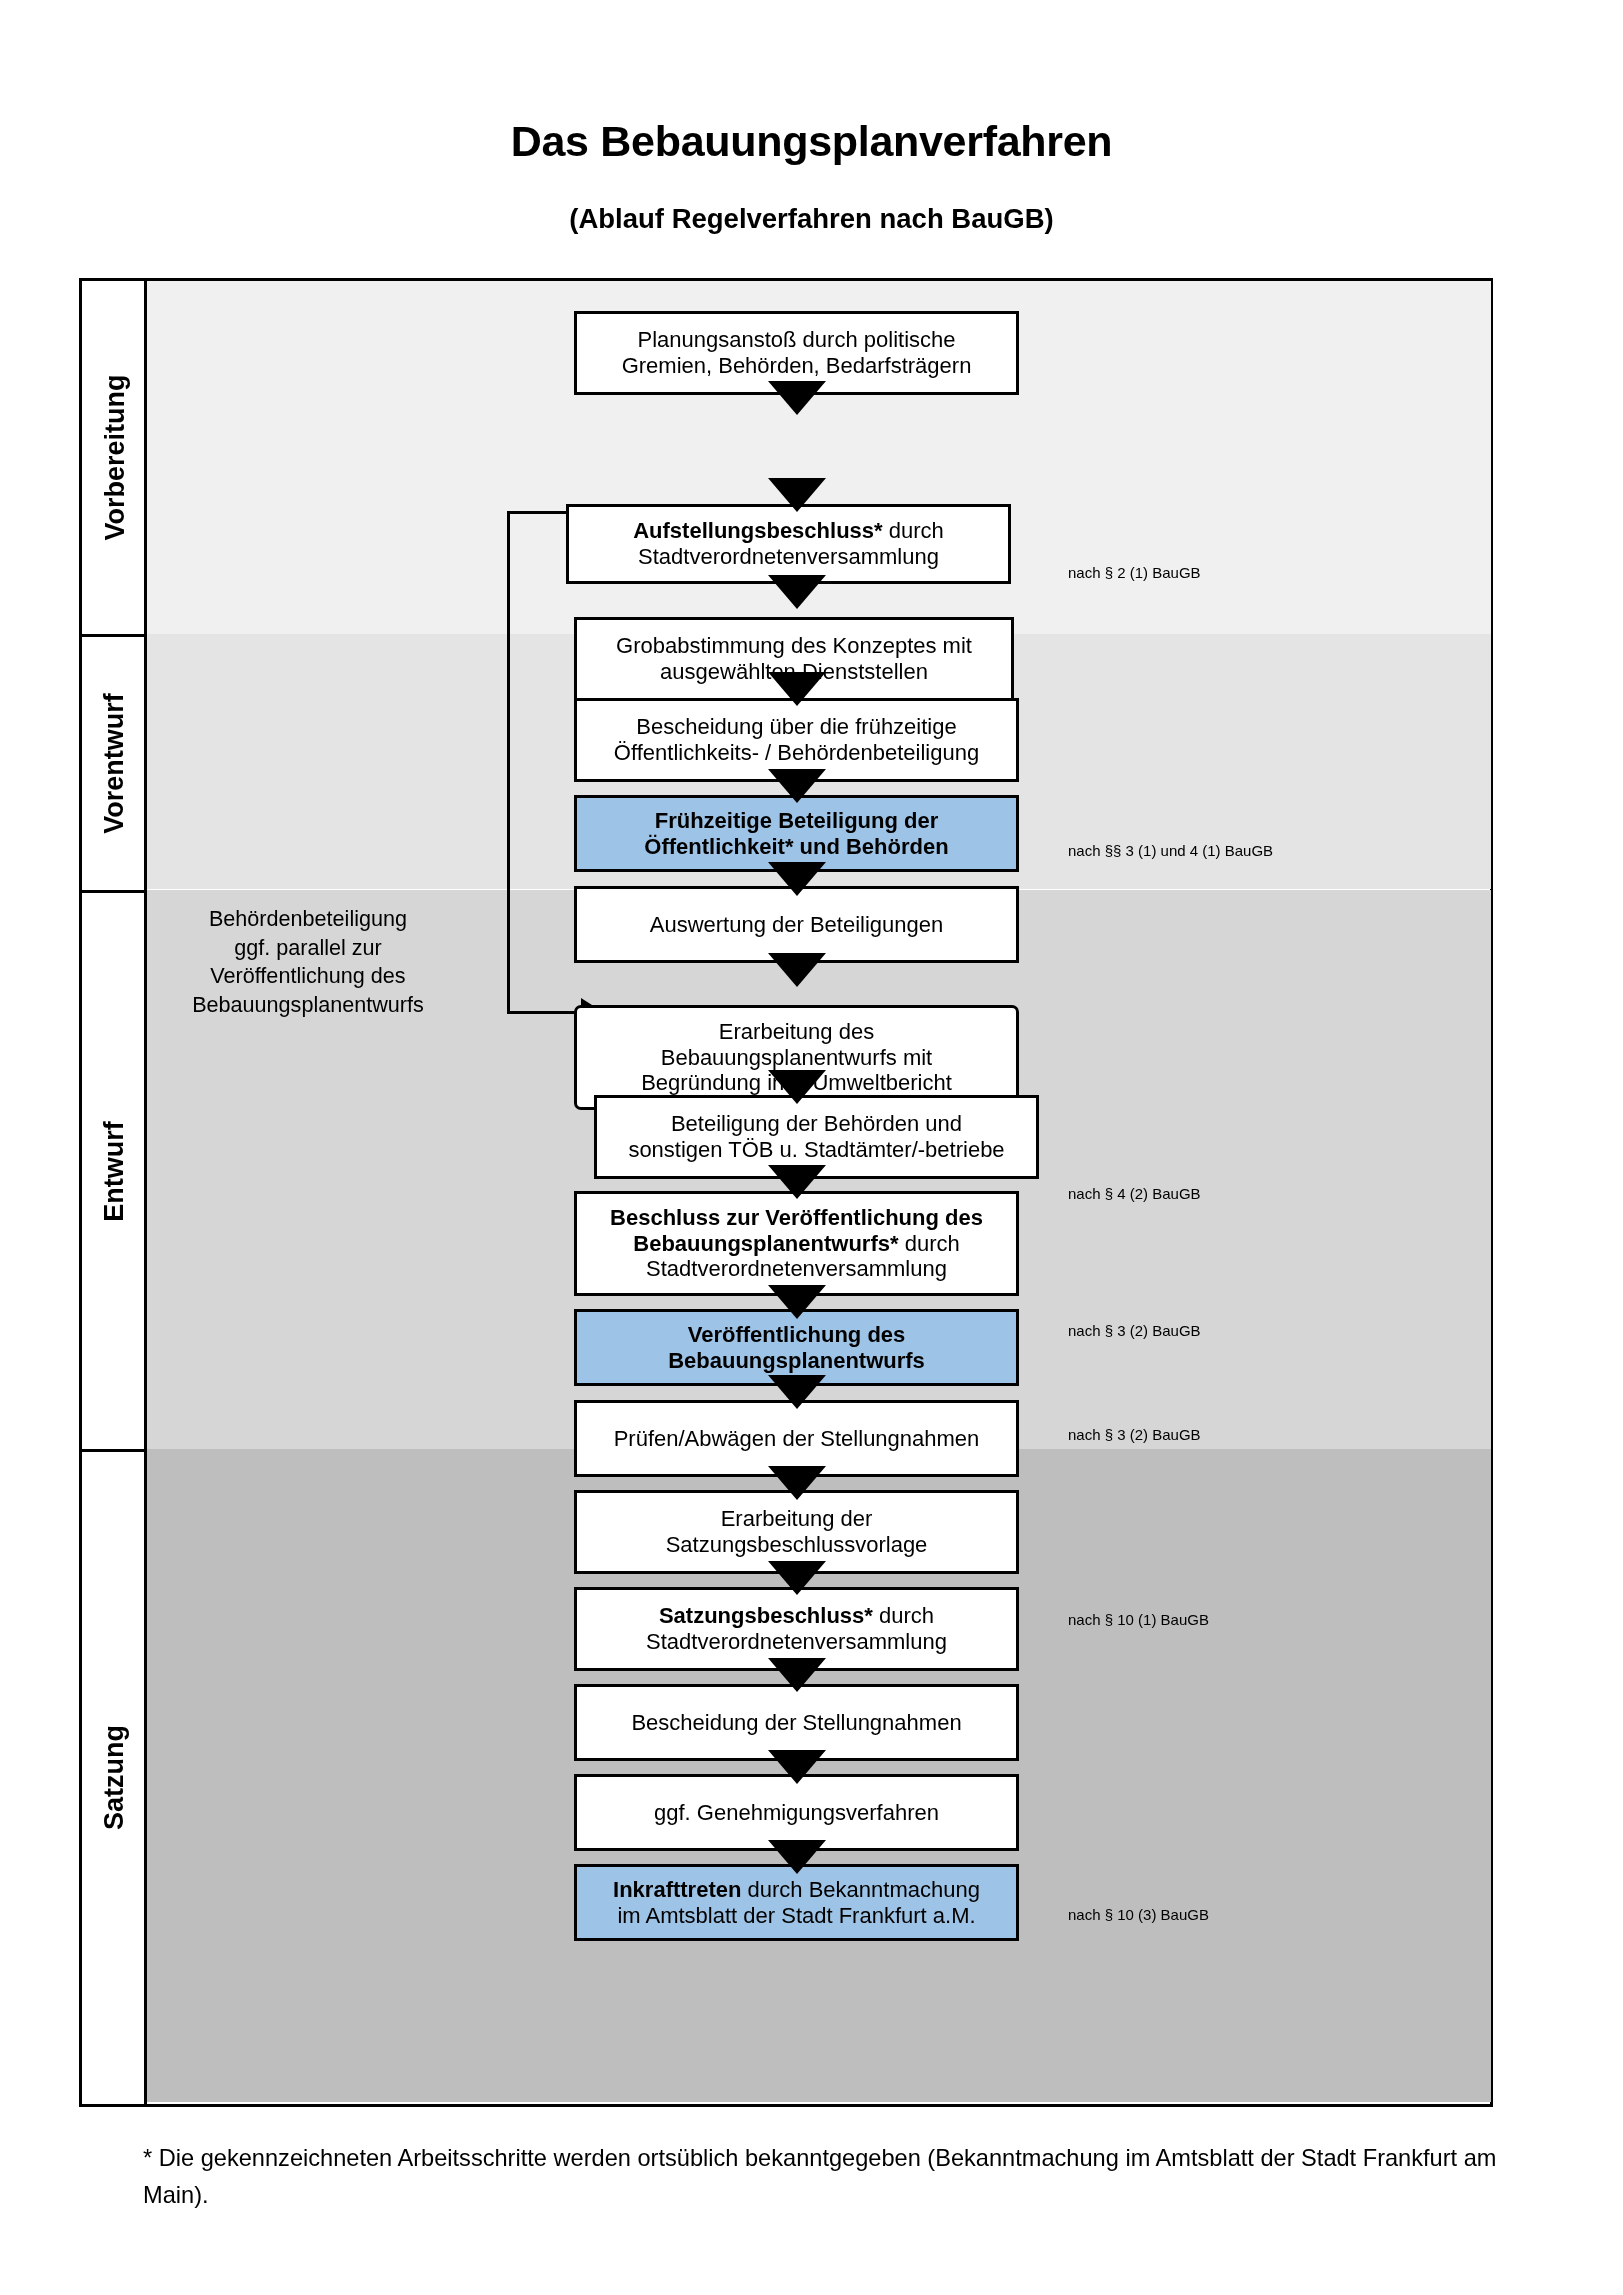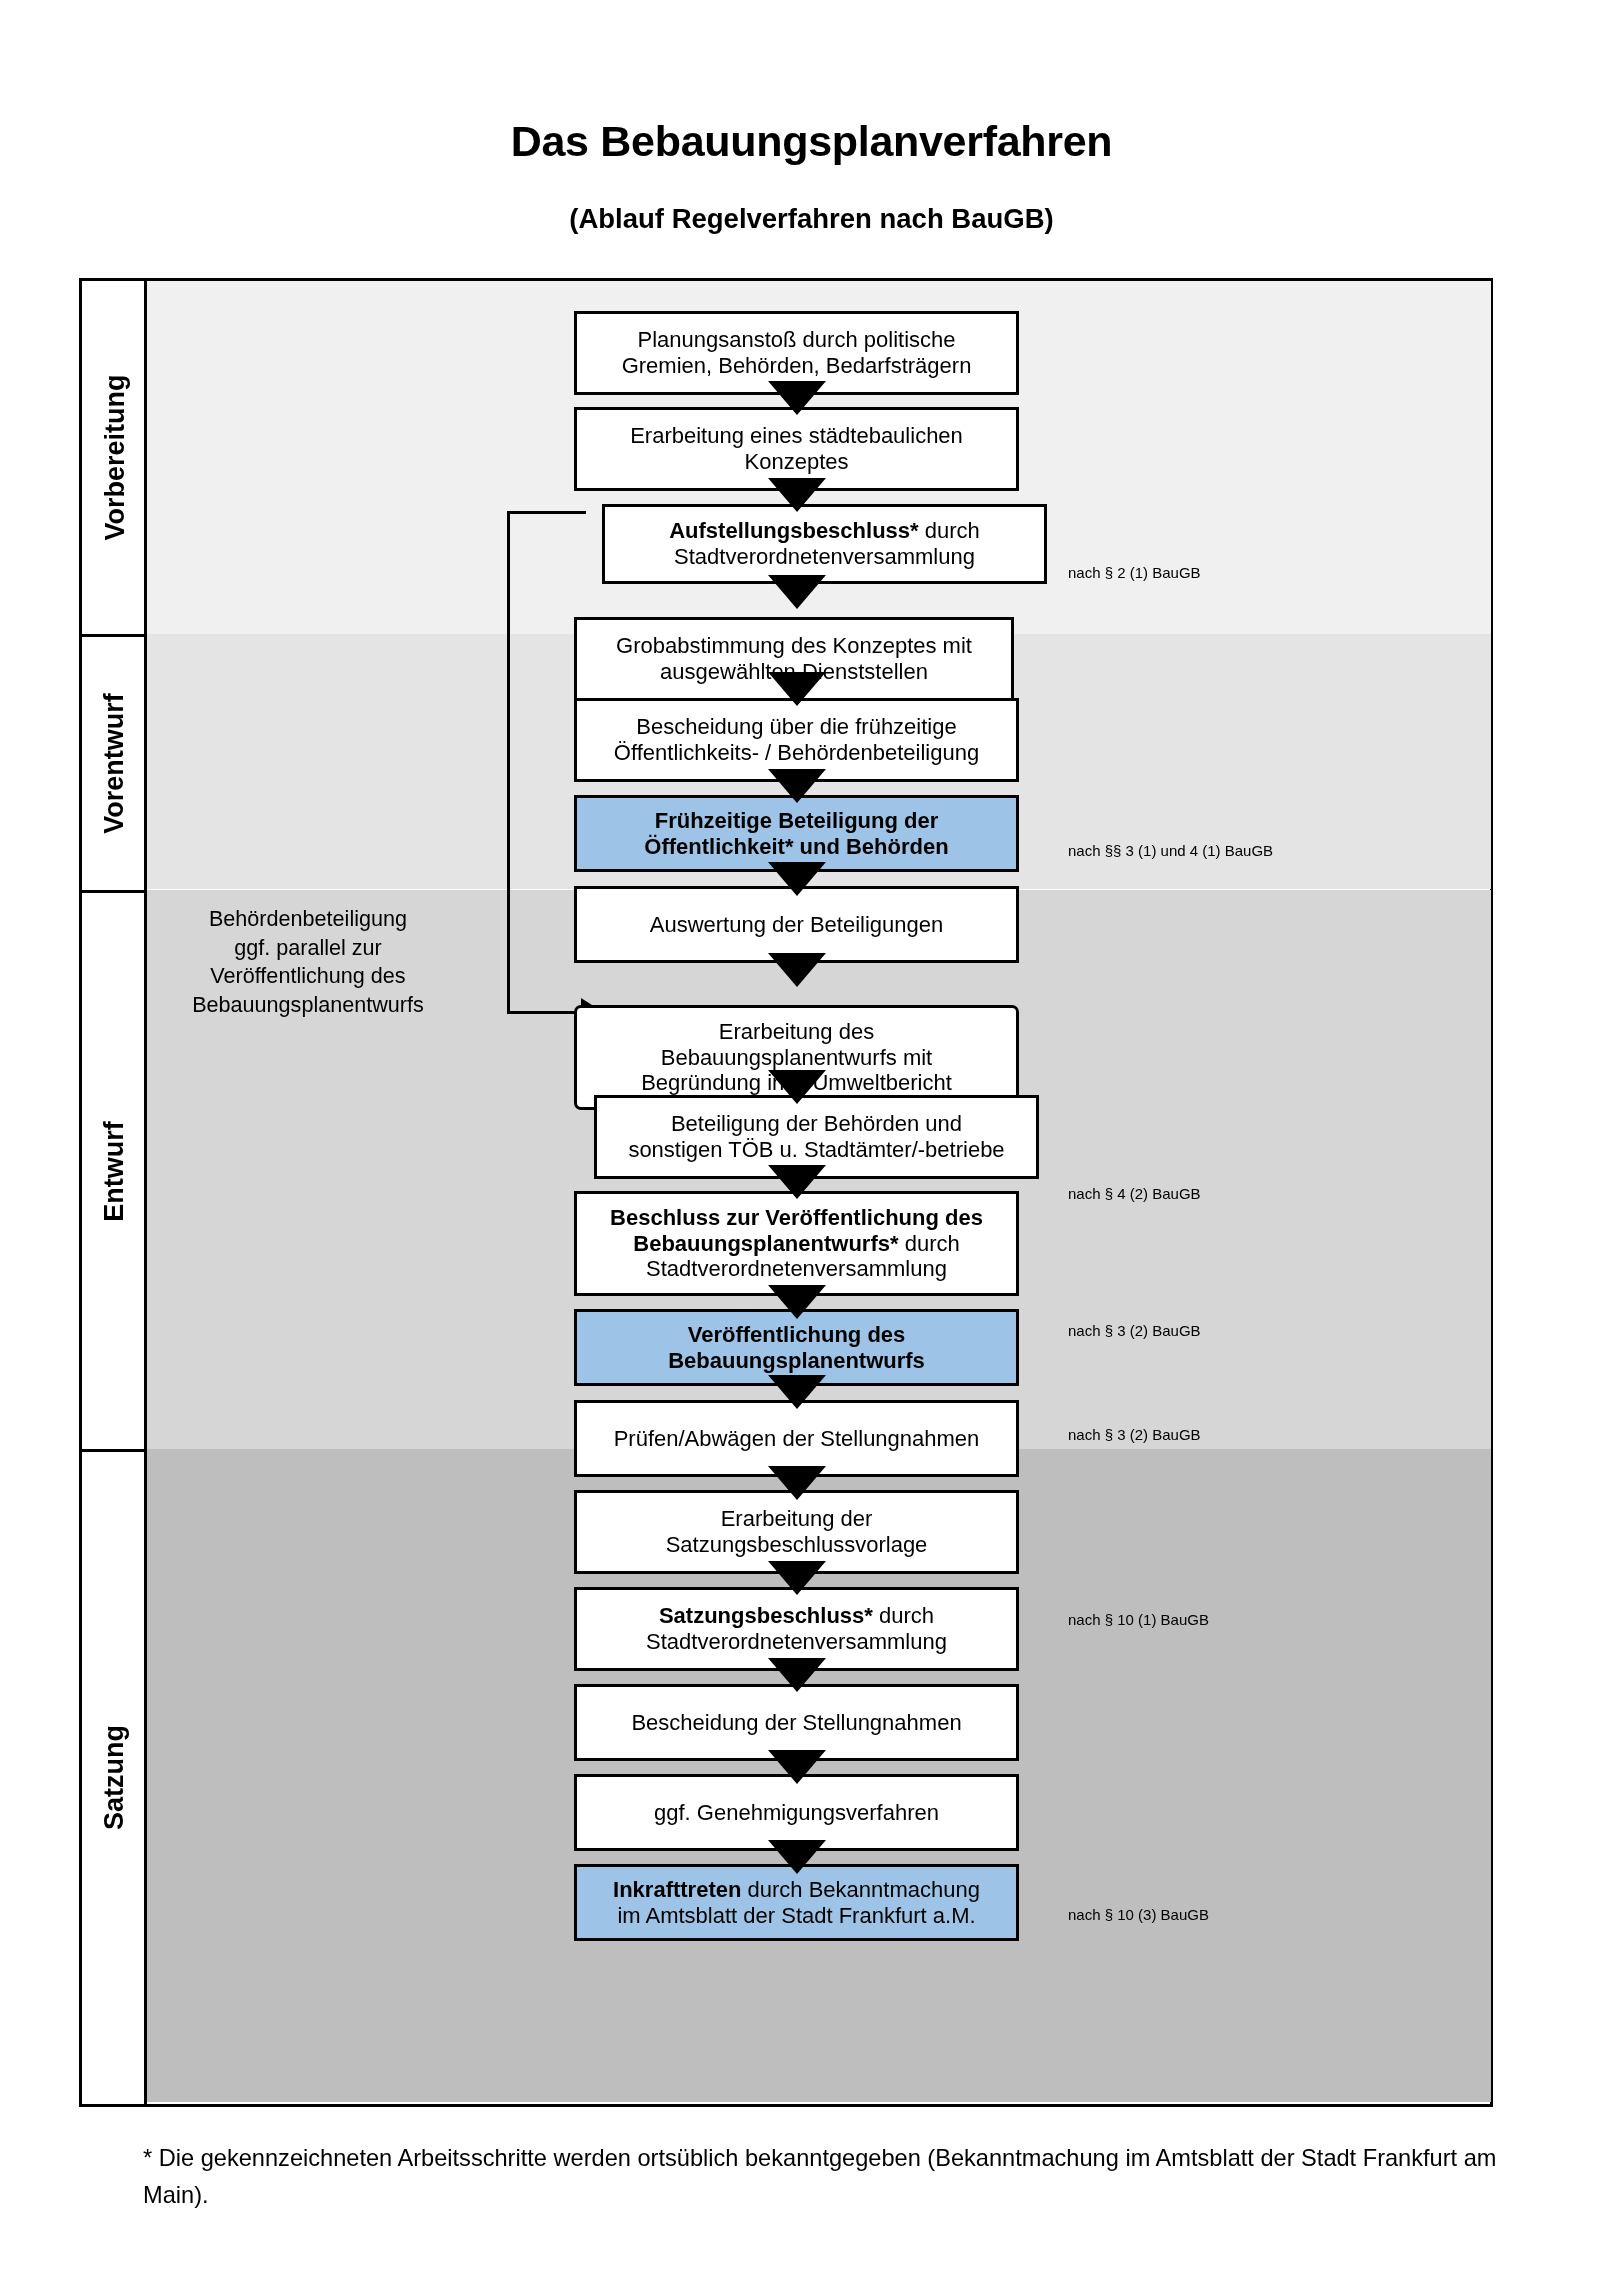--- a/index.html
+++ b/index.html
@@ -146,29 +146,23 @@
 Bebauungsplanentwurfs</div>
 
   <div class="pbox" style="left:492px;top:29.5px;width:445px;height:84px;">
     <div>
       <span>Planungsanstoß durch politische</span><br>
       <span>Gremien, Behörden, Bedarfsträgern</span>
     </div>
   </div>
   <div class="arrow" style="left:686px;top:100px;"></div>
 
-  <div class="pbox" style="left:492px;top:126px;width:445px;height:84px;">
-    <div>
-      <span>Erarbeitung eines städtebaulichen</span><br>
-      <span>Konzeptes</span>
-    </div>
-  </div>
   <div class="arrow" style="left:686px;top:197px;"></div>
 
-  <div class="pbox" style="left:520px;top:223px;width:445px;height:80px;">
+  <div class="pbox" style="left:484px;top:223px;width:445px;height:80px;">
     <div>
       <b>Aufstellungsbeschluss*</b><span> durch</span><br>
       <span>Stadtverordnetenversammlung</span>
     </div>
   </div>
   <div class="arrow" style="left:686px;top:294px;"></div>
 
   <div class="pbox" style="left:492px;top:336px;width:440px;height:84px;">
     <div>
       <span>Grobabstimmung des Konzeptes mit</span><br>

